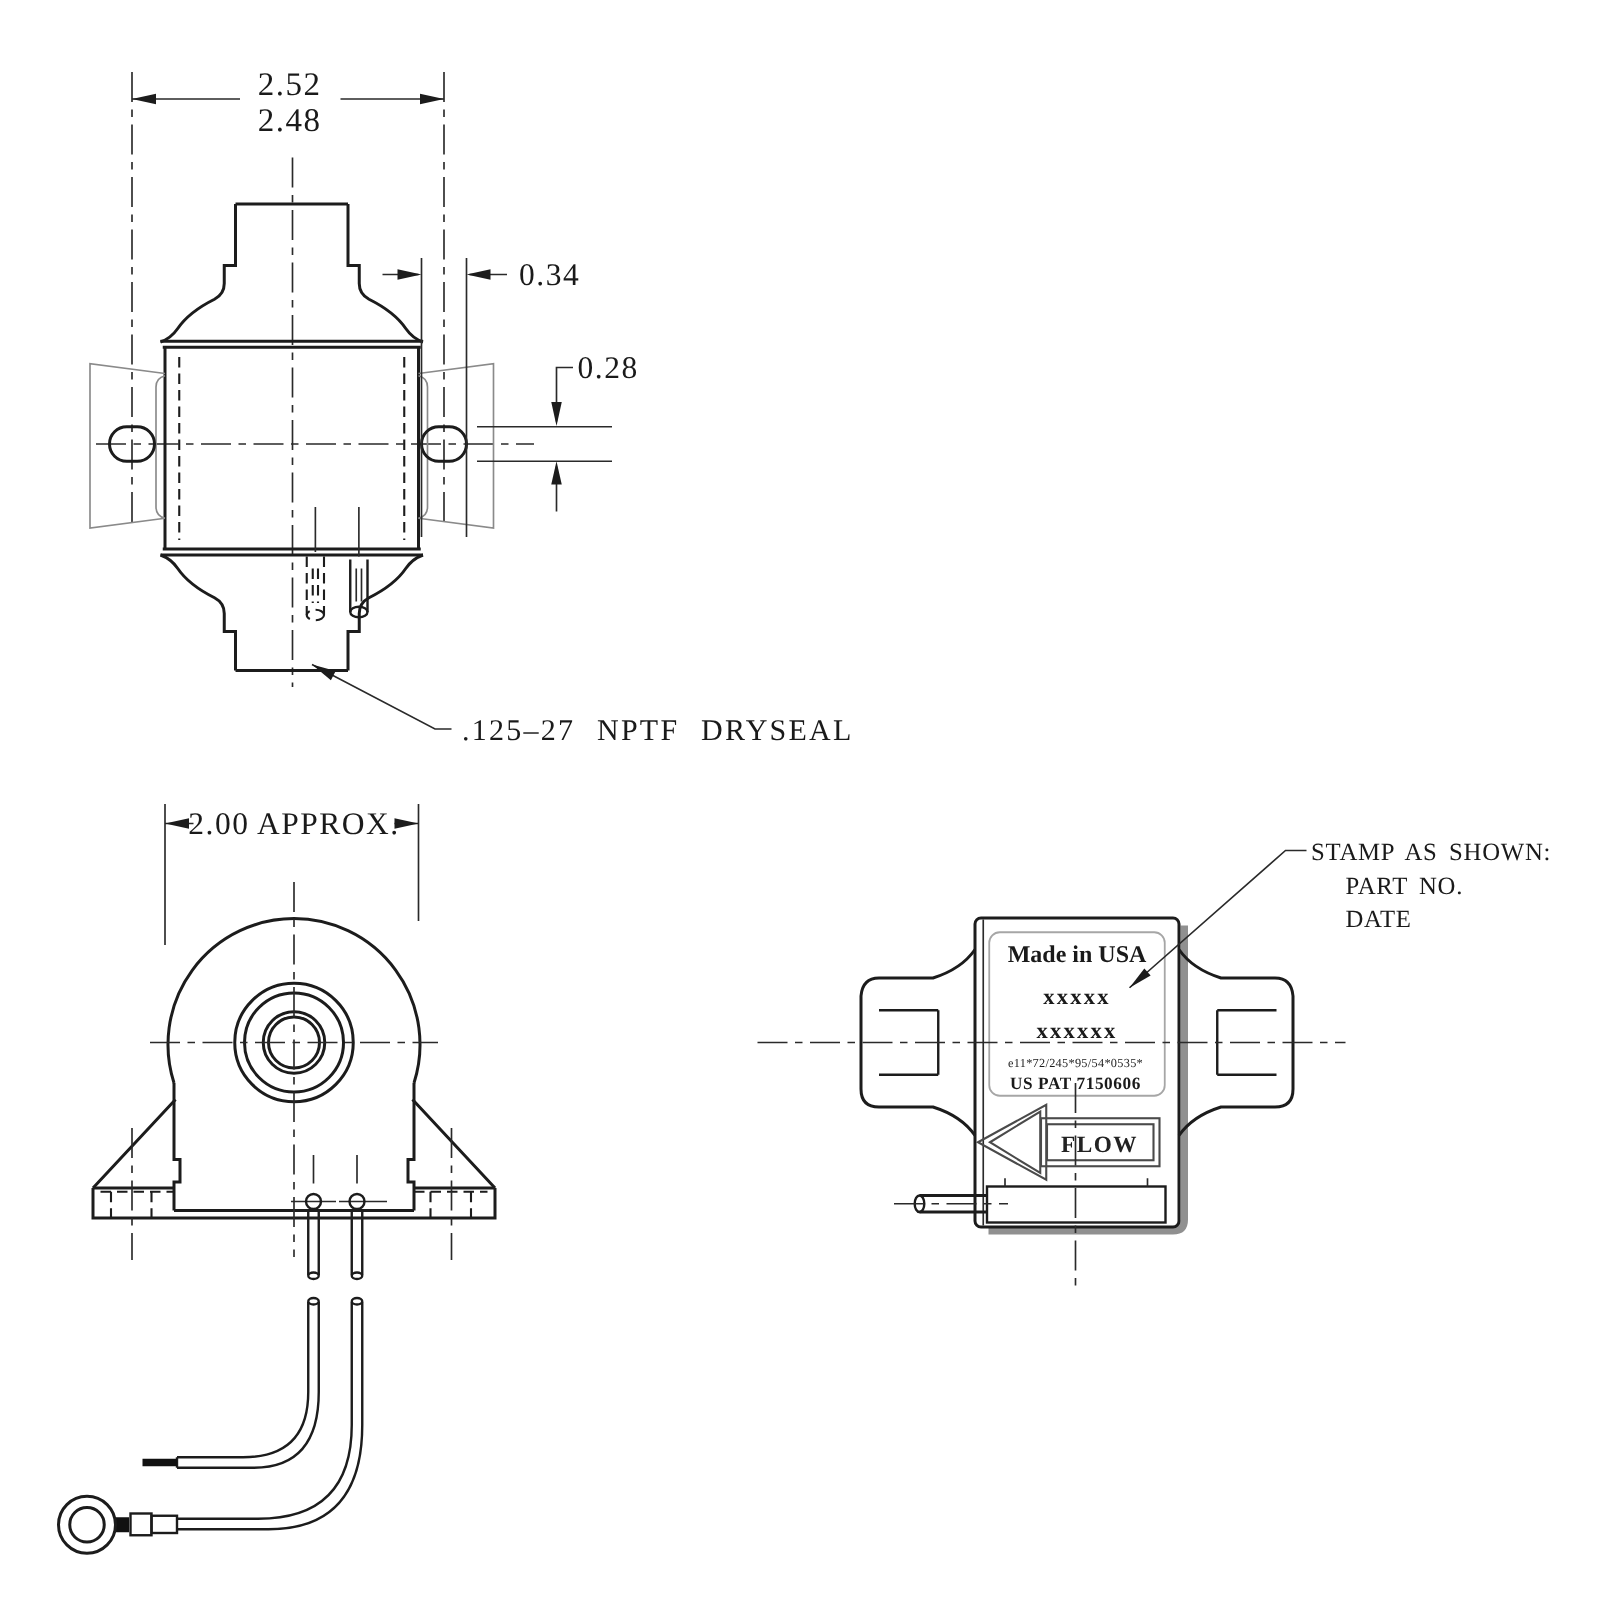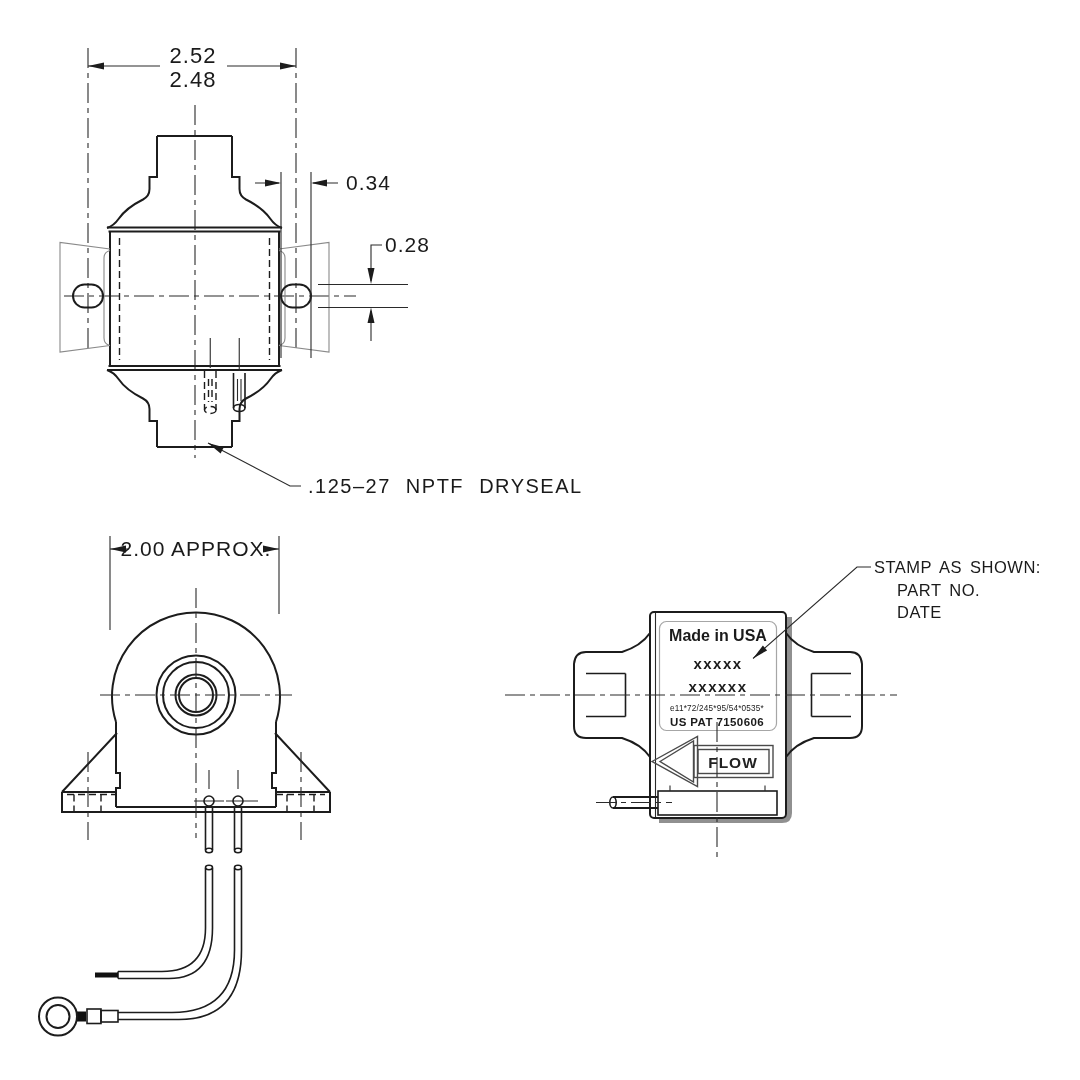--- a/index.html
+++ b/index.html
@@ -1,17 +1,17 @@
 <!DOCTYPE html>
 <html><head>
 <meta charset="utf-8">
 <style>
   html,body{margin:0;padding:0;background:#ffffff;}
   .stage{position:relative;width:1080px;height:1080px;background:#ffffff;overflow:hidden;
-         font-family:Liberation Sans, sans-serif;}
+         font-family:Liberation Serif, serif;}
   svg{display:block}
   
   .ol   {fill:none;stroke:#1c1c1c;stroke-width:2;}
   .ol15 {fill:none;stroke:#1c1c1c;stroke-width:1.6;}
   .thin {fill:none;stroke:#2a2a2a;stroke-width:1.1;}
   .cl   {fill:none;stroke:#2a2a2a;stroke-width:1.1;stroke-dasharray:20 5 5 5;}
   .hid  {fill:none;stroke:#1c1c1c;stroke-width:1.4;stroke-dasharray:7 4;}
   .gray {fill:none;stroke:#8a8a8a;stroke-width:1.1;}
   .shadow{fill:none;stroke:#909090;stroke-width:5;}
   .lbl  {fill:none;stroke:#a6a6a6;stroke-width:1.2;}

